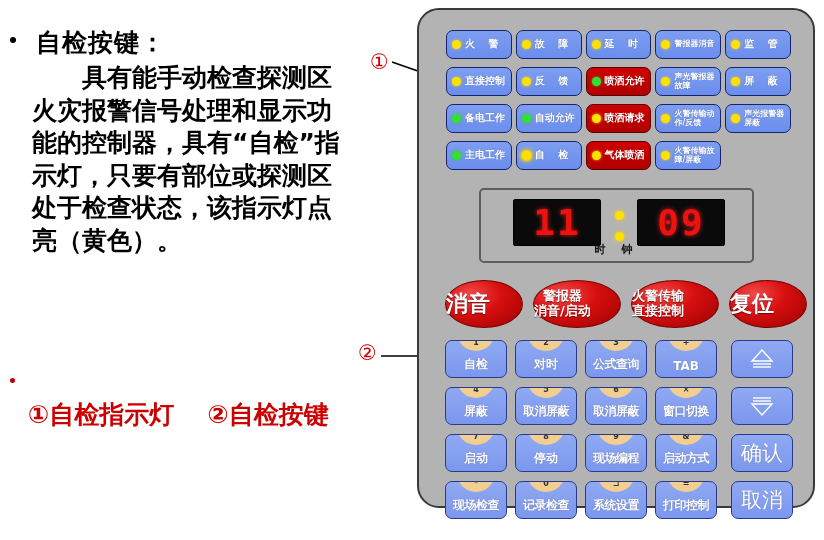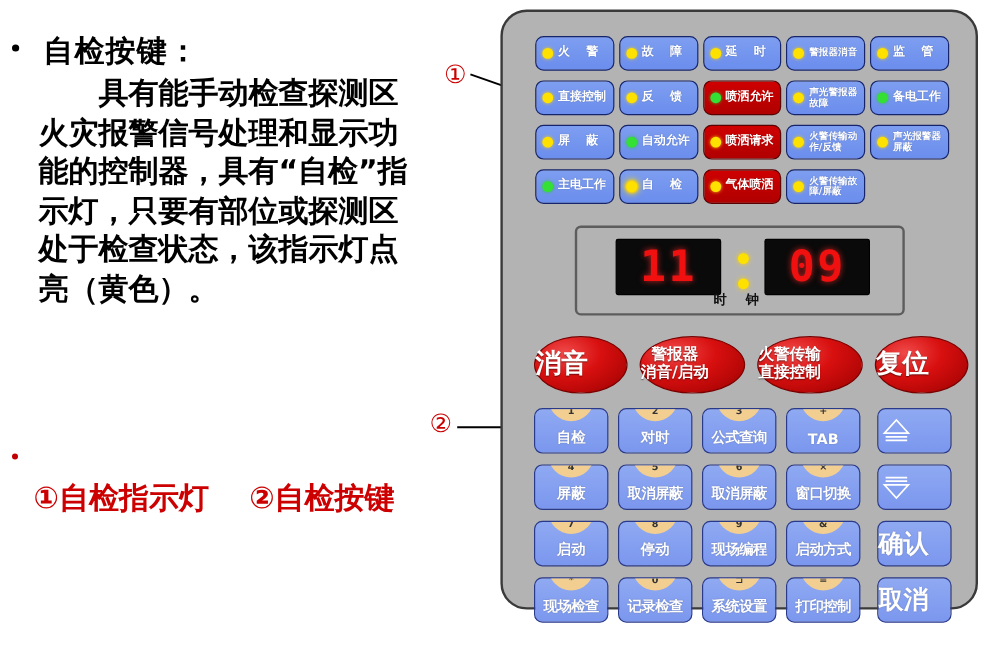--- a/index.html
+++ b/index.html
@@ -183,22 +183,22 @@
     text-shadow:0 0 1px rgba(0,0,0,.35);
     letter-spacing:0px;
   }
   .key .klabel.sm{font-size:12px;letter-spacing:-0.5px;font-family:Liberation Serif, serif;}
 
   .sidekey{
     position:absolute;left:286px;width:62px;height:38px;
     background:linear-gradient(#8fa9f2,#7b97ee);
     border:1px solid #2a3a8a;border-radius:7px;
     box-sizing:border-box;
-    display:flex;align-items:center;justify-content:flex-start;
-    color:#fff;font-weight:bold;font-size:21px;
+    display:flex;align-items:center;justify-content:center;
+    color:#fff;font-weight:normal;font-size:21px;
     text-shadow:0 0 1px rgba(0,0,0,.35);
   }
   .arrow-svg{display:block;}
 </style>
 </head>
 <body>
 
 <div id="root">
 
   <div class="left-col">
@@ -259,26 +259,26 @@
         </div>
         <div class="ind red">
           <span class="led green"></span>
           <span class="ind-label">喷洒允许</span>
         </div>
         <div class="ind blue">
           <span class="led yellow"></span>
           <span class="ind-label tiny">声光警报器故障</span>
         </div>
         <div class="ind blue">
+          <span class="led yellow"></span>
+          <span class="ind-label sp">屏  蔽</span>
+        </div>
+        <div class="ind blue">
           <span class="led green"></span>
           <span class="ind-label">备电工作</span>
-        </div>
-        <div class="ind blue">
-          <span class="led yellow"></span>
-          <span class="ind-label sp">屏  蔽</span>
         </div>
         <div class="ind blue">
           <span class="led green"></span>
           <span class="ind-label">自动允许</span>
         </div>
         <div class="ind red">
           <span class="led yellow"></span>
           <span class="ind-label">喷洒请求</span>
         </div>
         <div class="ind blue">

